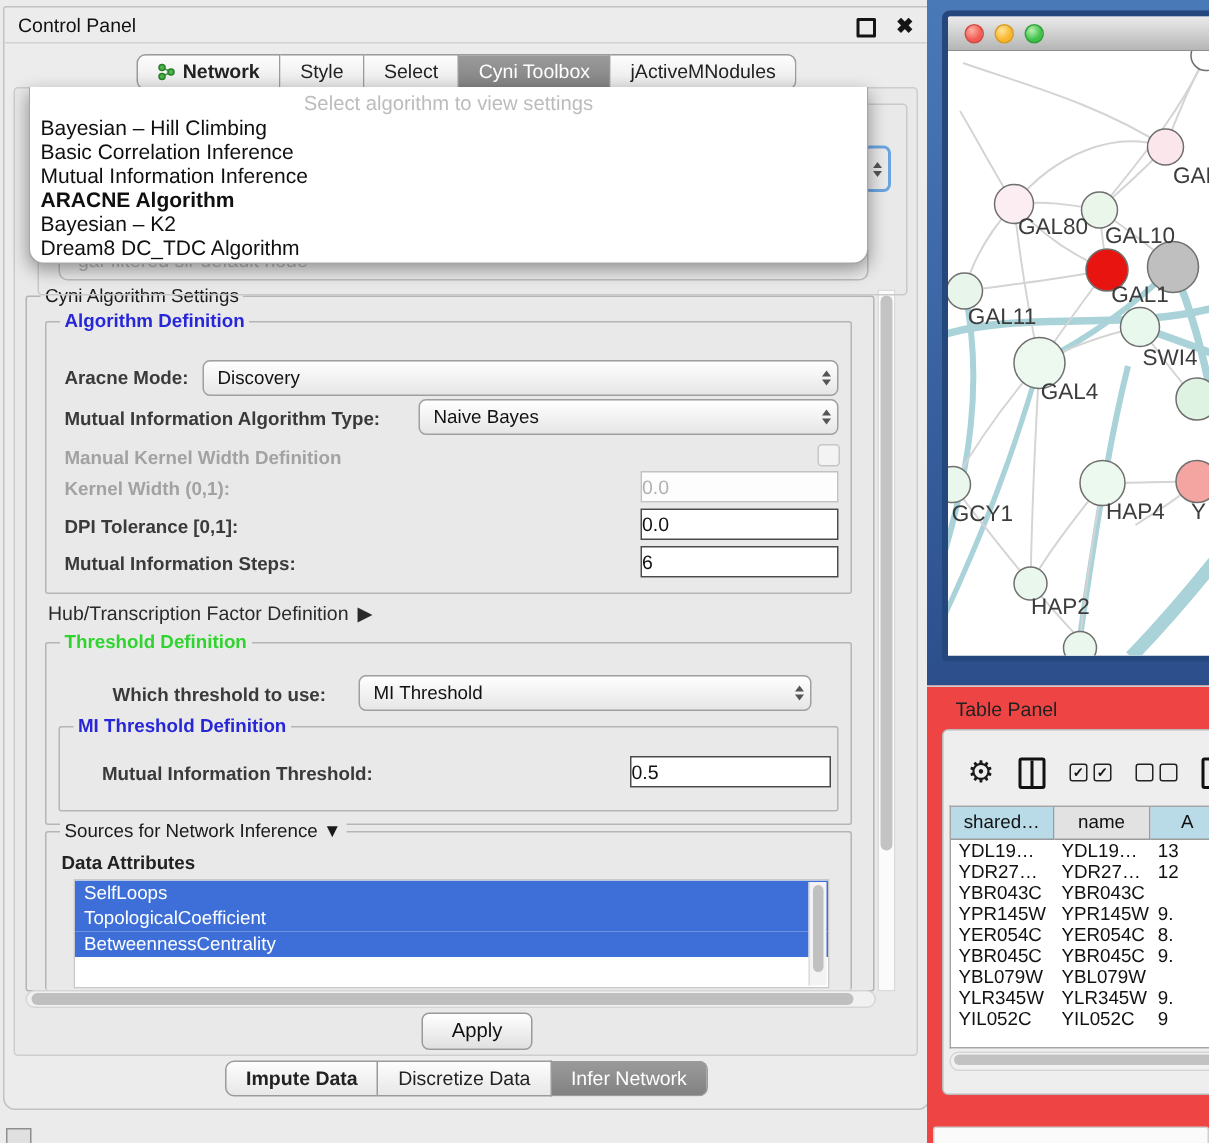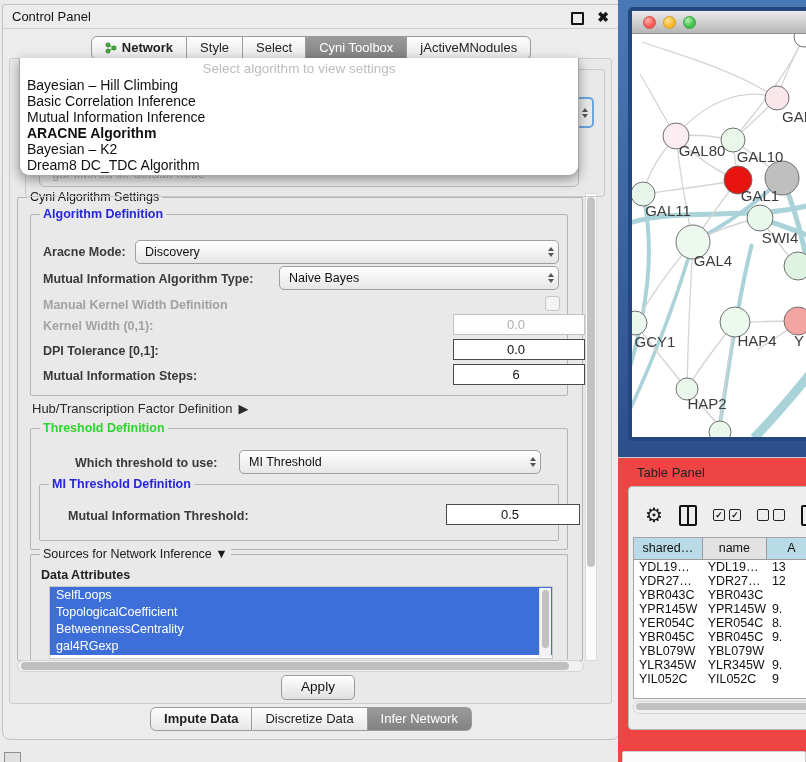--- a/index.html
+++ b/index.html
@@ -51,21 +51,21 @@
   .flabel{position:absolute;font-size:12.5px;font-weight:bold;color:#3a3a3a;white-space:nowrap;}
   .flabel.dis{color:#a2a2a2;}
 
   .combo{position:absolute;height:24px;border:1px solid #9f9f9f;border-radius:5px;background:linear-gradient(#ffffff,#e6e6e6);
          box-sizing:border-box;font-size:12.5px;color:#111;line-height:22px;padding-left:9px;}
   .combo .stp{position:absolute;right:4px;top:0;bottom:0;display:flex;flex-direction:column;align-items:center;justify-content:center;}
   .arr-up{width:0;height:0;border-left:3.5px solid transparent;border-right:3.5px solid transparent;border-bottom:4.5px solid #555;margin-bottom:2px;}
   .arr-down{width:0;height:0;border-left:3.5px solid transparent;border-right:3.5px solid transparent;border-top:4.5px solid #555;}
 
   .tinput{position:absolute;height:21px;border:1px solid #4a4a4a;background:#fff;box-sizing:border-box;
-          font-size:13px;color:#111;text-align:center;padding-right:6px;line-height:19px;margin-left:26px;}
+          font-size:13px;color:#111;text-align:left;padding-right:6px;line-height:19px;}
   .tinput.dis{border:1px solid #c2c2c2;color:#b0b0b0;background:#fdfdfd;}
   .chk{position:absolute;width:13px;height:13px;border:1px solid #c6c6c6;border-radius:3px;background:#f3f3f3;}
 
   .hubrow{position:absolute;font-size:13px;color:#2a2a2a;white-space:nowrap;}
   .tri-right{display:inline-block;font-size:13px;margin-left:6px;}
 
   .attr-title{position:absolute;font-size:12.5px;font-weight:bold;color:#222;}
   .attr-list{position:absolute;background:#fff;border:1px solid #c9c9c9;overflow:hidden;}
   .attr-item{height:17px;line-height:17px;background:#3e6fd8;color:#fff;font-size:12.5px;padding-left:6px;white-space:nowrap;}
   .attr-vscroll{position:absolute;right:1px;top:1px;bottom:1px;width:11px;background:#f3f3f3;border-left:1px solid #dcdcdc;}
@@ -241,21 +241,20 @@
     <div class="gb" style="left:12px;top:356px;width:538px;height:106px;border-bottom:none;">
       <span class="lg">
         <span>Sources for Network Inference</span>
         <span>▼</span>
       </span>
       <span class="attr-title" style="left:10px;top:13px;position:absolute;">Data Attributes</span>
       <div class="attr-list" style="left:18px;top:31px;width:502px;height:71px;">
         <div class="attr-item">SelfLoops</div>
         <div class="attr-item">TopologicalCoefficient</div>
         <div class="attr-item">BetweennessCentrality</div>
-        <div class="attr-item">gal4RGexp</div>
         <div class="attr-vscroll">
             <div class="attr-vthumb"></div>
           </div>
       </div>
     </div>
   </div>
 
   <div class="vscroll">
       <div class="vthumb"></div>
     </div>

